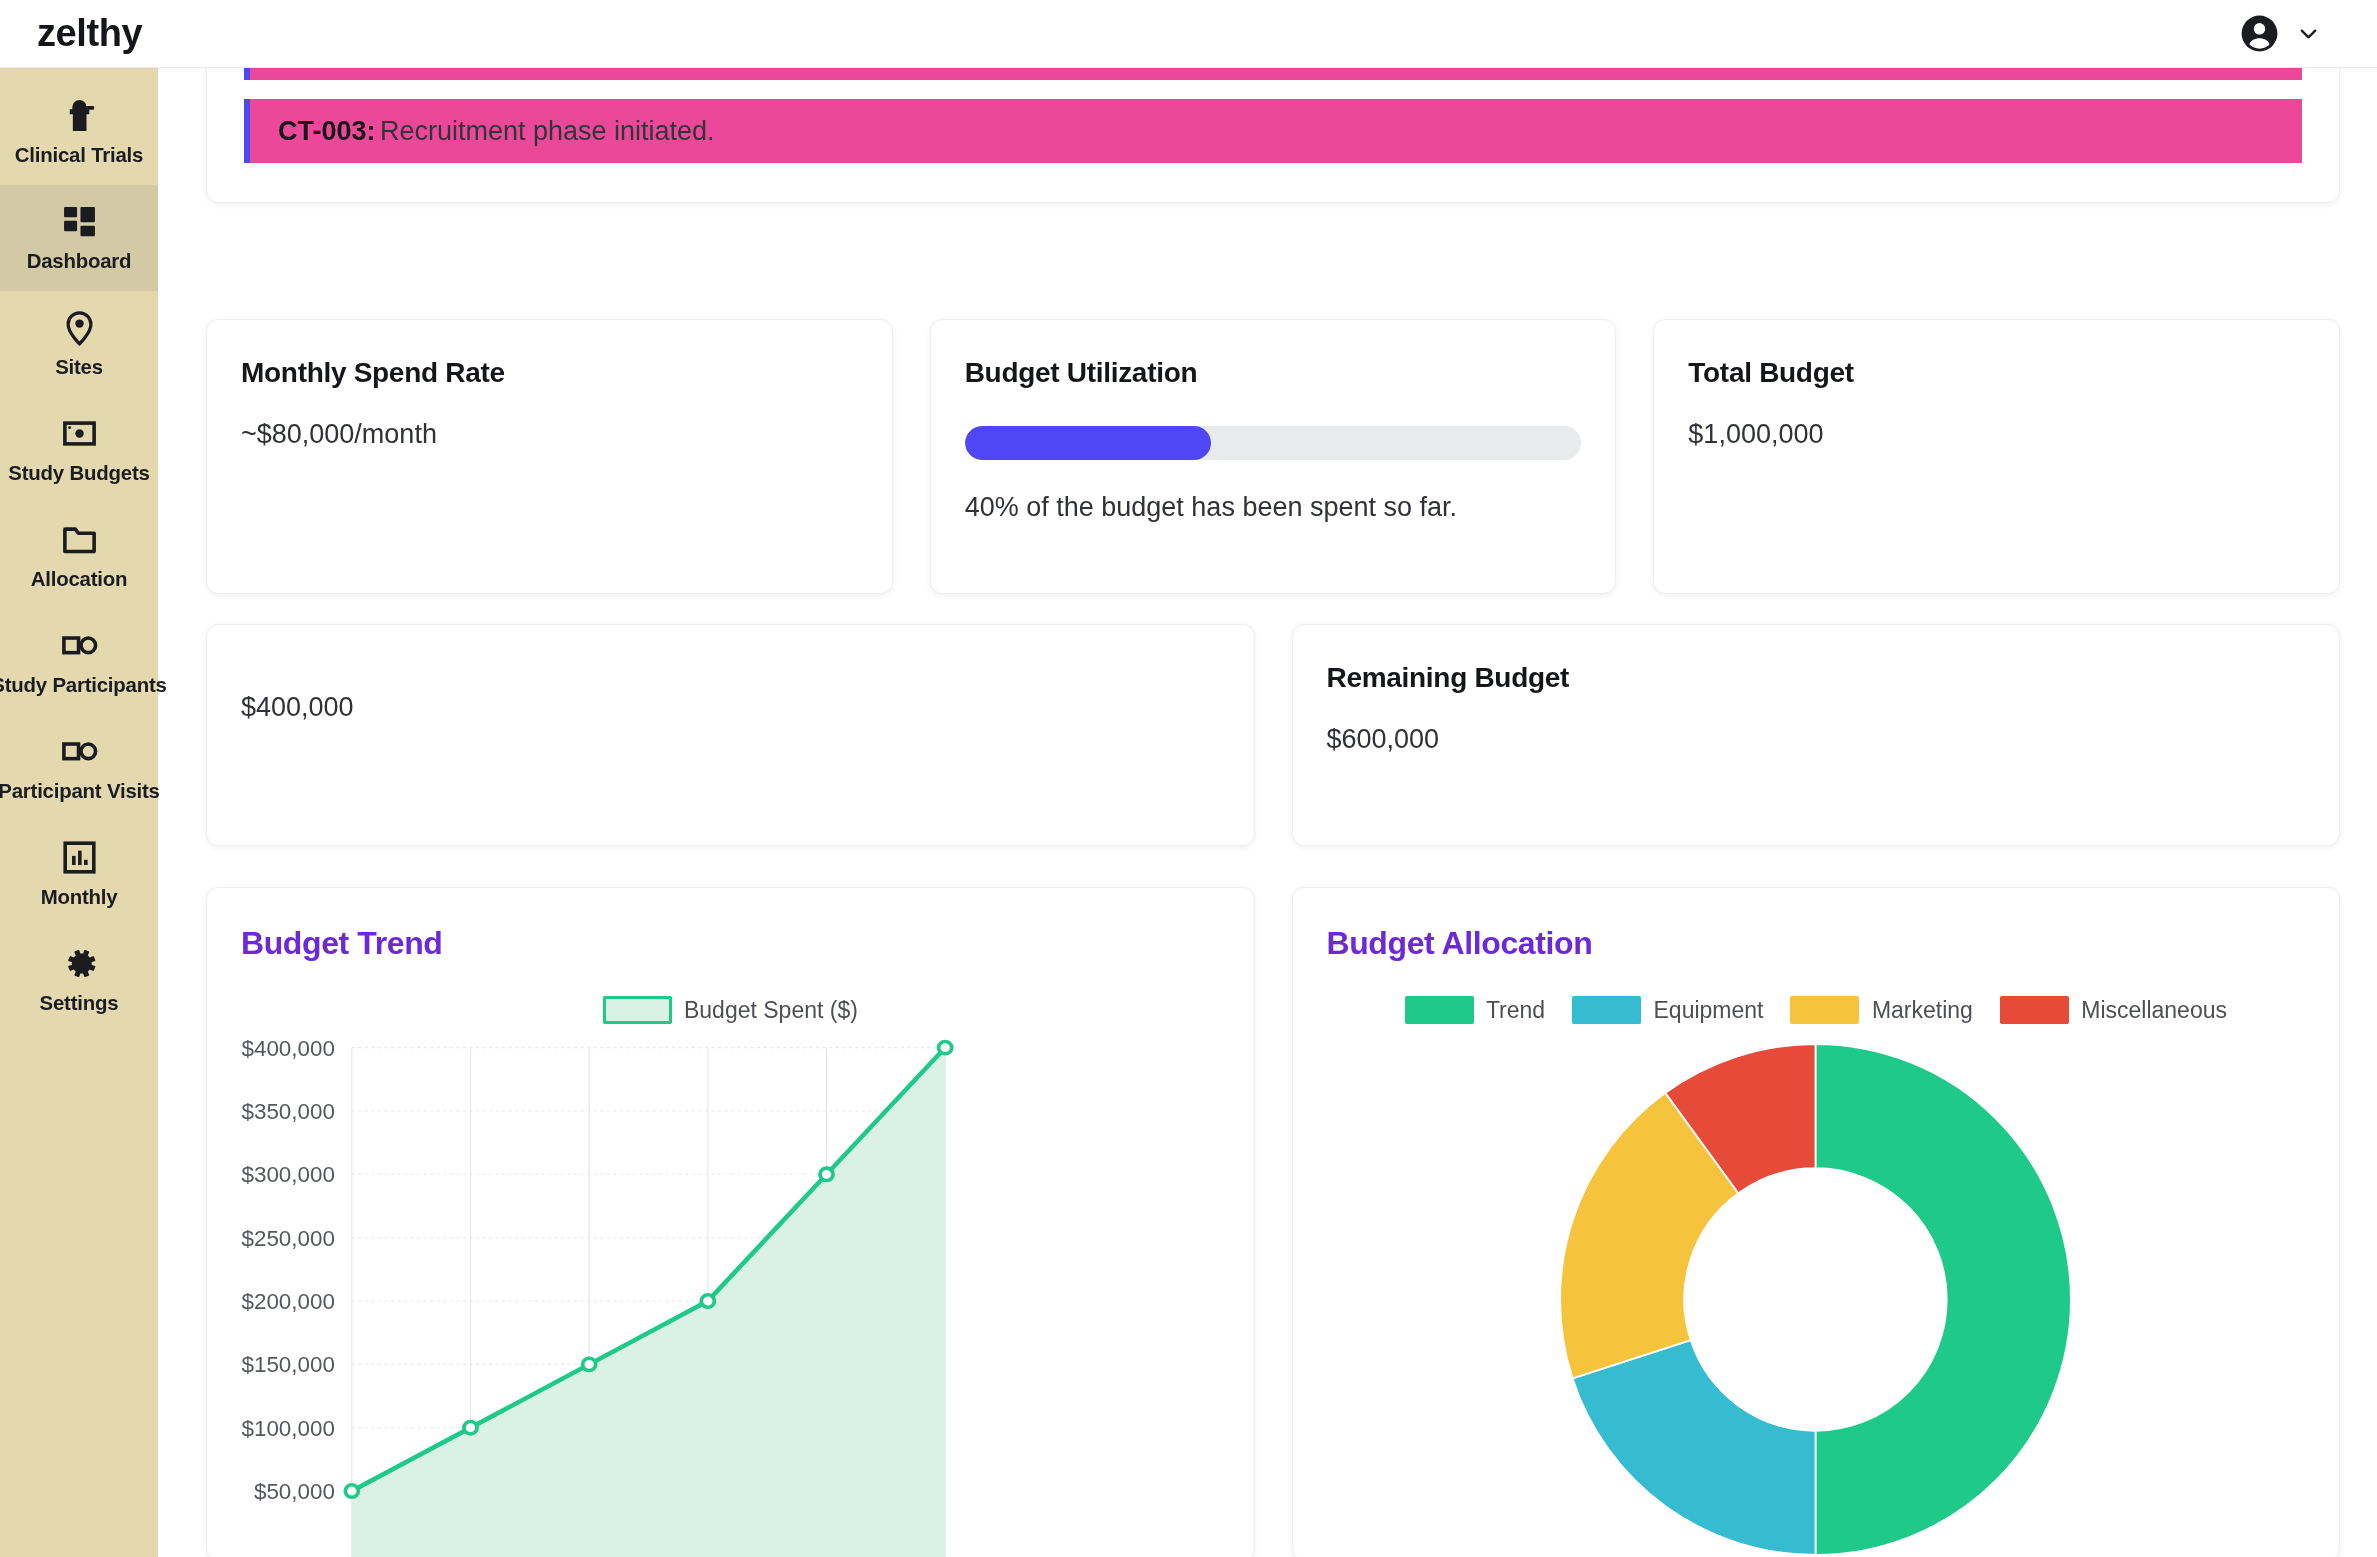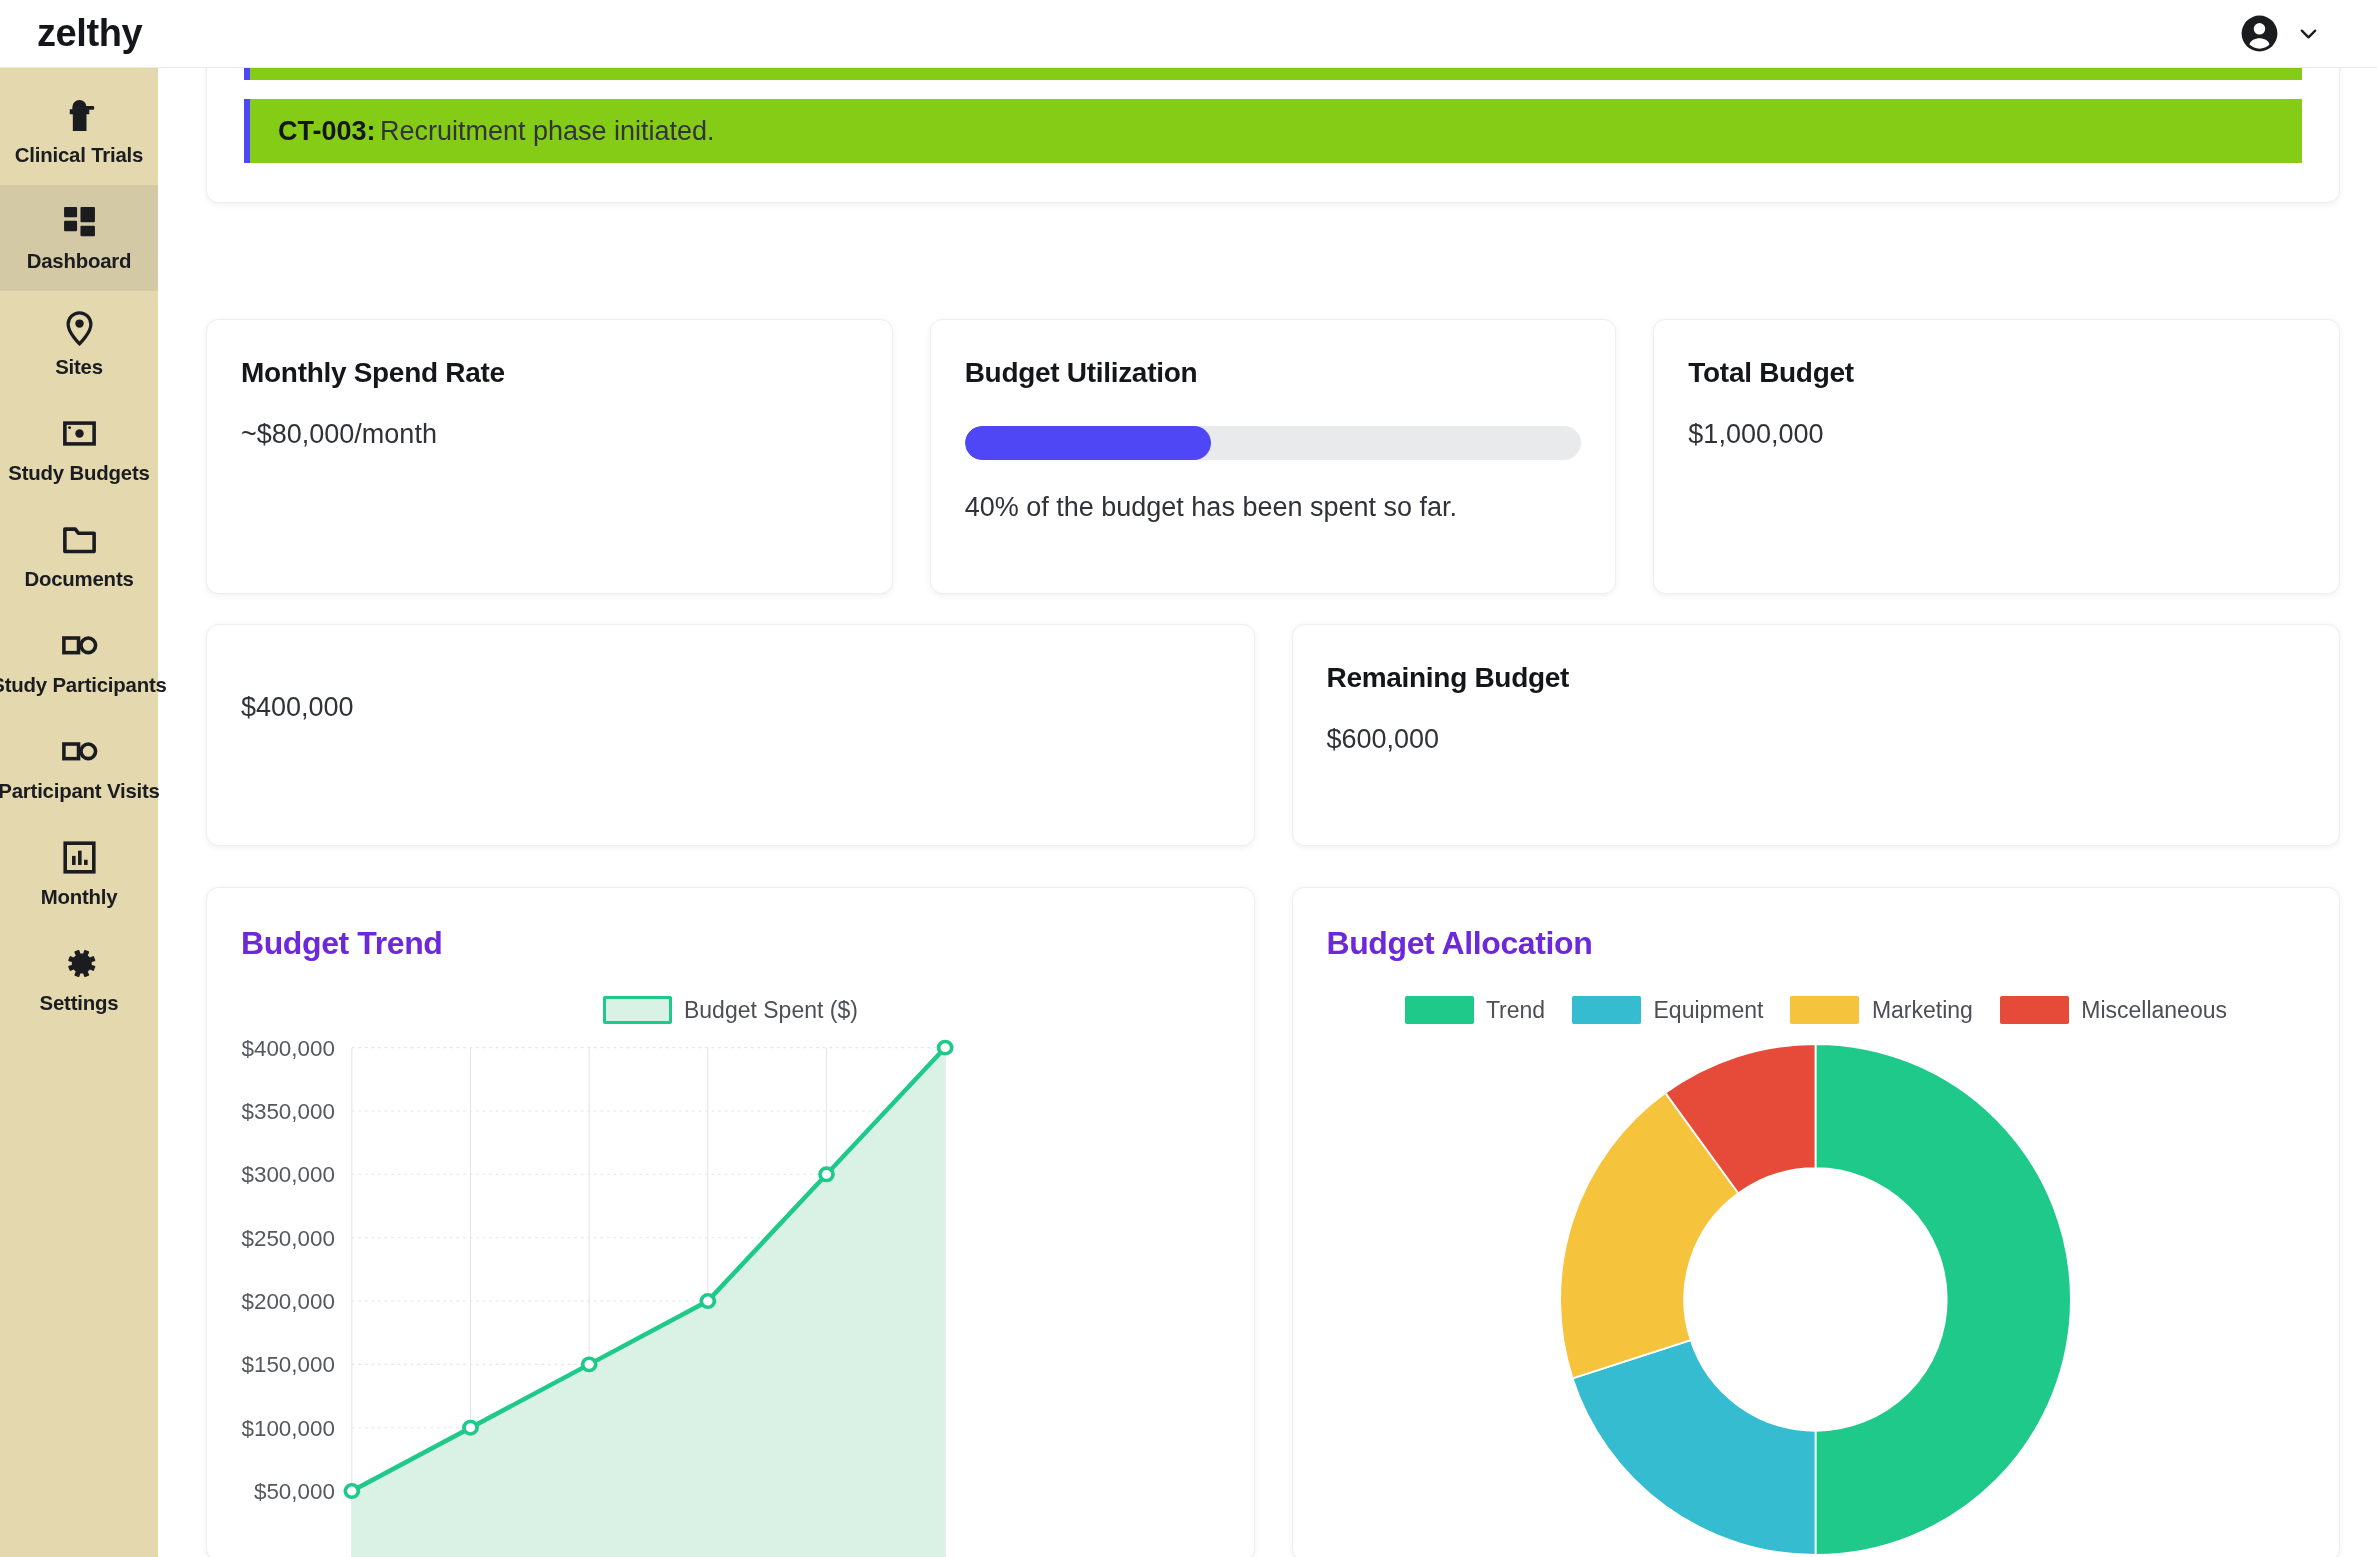--- a/index.html
+++ b/index.html
@@ -62,21 +62,21 @@
 
   
   .notices-card {
     position: absolute; left: 206px; top: -34px;
     width: 2134px; height: 237px;
     padding: 0 37px;
     display: flex; flex-direction: column; justify-content: flex-end;
     gap: 19.5px; padding-bottom: 39px;
   }
   .notice {
-    background: #84cc16;
+    background: #ec4899;
     border-left: 6.2px solid #4f46f5;
     height: 64px; display: flex; align-items: center;
     padding-left: 28px;
     font-size: 27px; color: #32343a;
   }
   .notice b { font-weight: 700; color:#15161a; margin-right: 4.4px; }
 
   
   .row1 { position:absolute; left:206px; top:319px; width:2134px; height:275px;
           display:flex; gap:37px; }
@@ -184,21 +184,21 @@
       </span>
       <span class="nav-label">Study Budgets</span>
     </div>
 
     <div class="nav-item">
       <span>
         <svg class="nav-icon" viewBox="0 0 24 24" fill="none" stroke="#1b1c20" stroke-width="2.2" stroke-linejoin="round" aria-hidden="true">
           <path d="M3 19.4V5.6h6.4l1.9 2.5H21v11.3z"></path>
         </svg>
       </span>
-      <span class="nav-label">Documents</span>
+      <span class="nav-label">Allocation</span>
     </div>
 
     <div class="nav-item">
       <span>
         <svg class="nav-icon" viewBox="0 0 24 24" fill="none" stroke="#1b1c20" stroke-width="2.2" aria-hidden="true">
           <rect x="2.4" y="7.4" width="9" height="9"></rect>
           <circle cx="17.4" cy="11.9" r="4.5"></circle>
         </svg>
       </span>
       <span class="nav-label">Study Participants</span>

